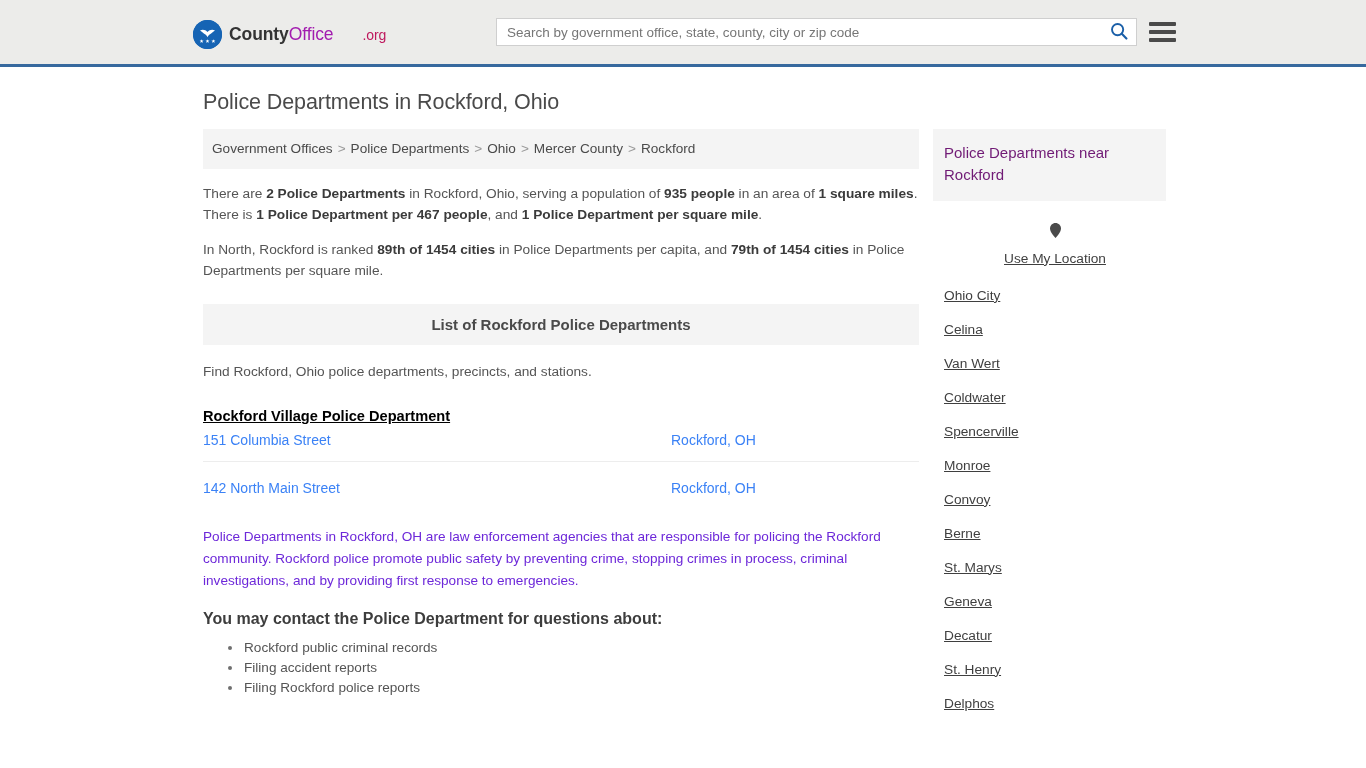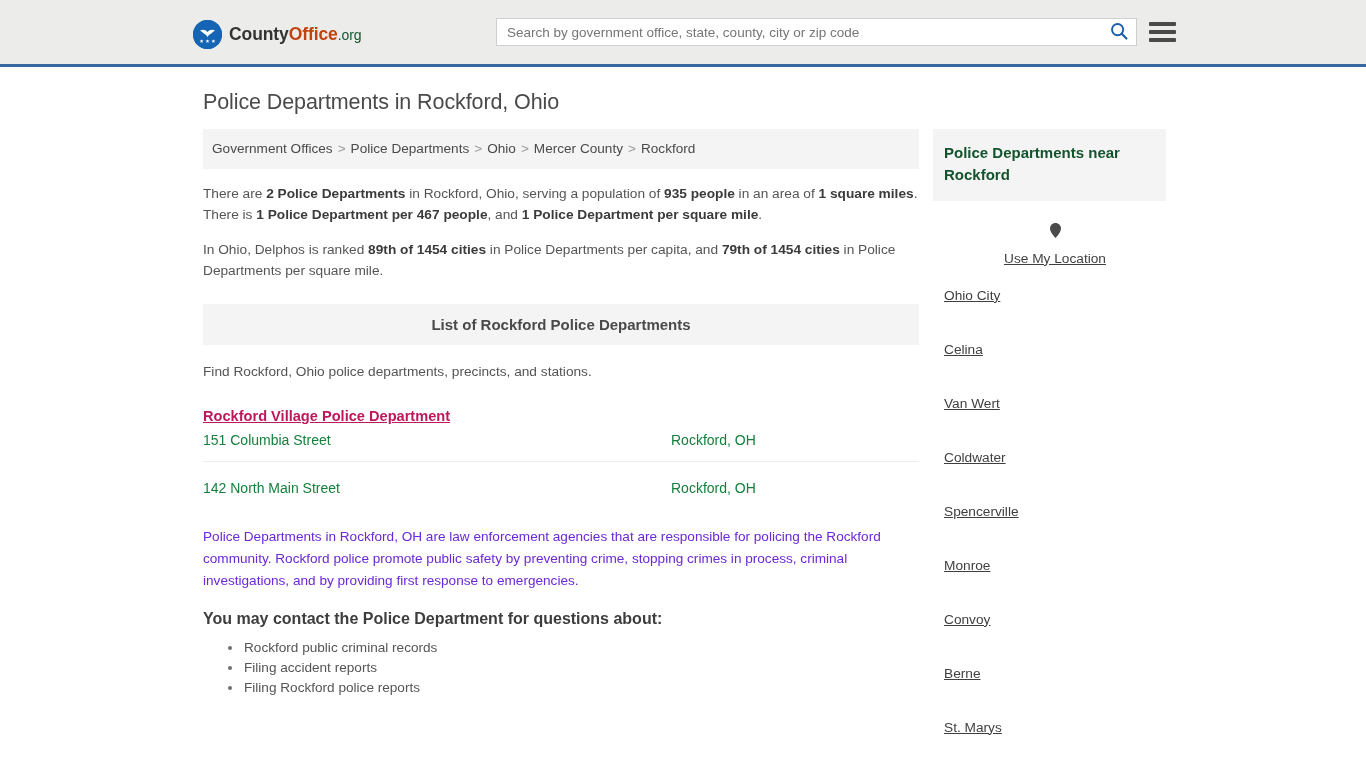--- a/index.html
+++ b/index.html
@@ -37,22 +37,22 @@
     display: block;
     flex: 0 0 29px;
   }
   .brand-text {
     font-size: 17.5px;
     letter-spacing: -0.1px;
     white-space: nowrap;
     color: #2b2b2b;
   }
   .brand-text .b1 { color: #333333; font-weight: bold; }
-  .brand-text .b2 { color: #c2410c; font-weight: bold; }
-  .brand-text .b3 { color: #14532d; font-size: 14px; }
+  .brand-text .b2 { color: #a21caf; font-weight: normal; }
+  .brand-text .b3 { color: #be185d; font-size: 14px; margin-left: 29px; }
 
   .search-wrap {
     position: absolute;
     left: 496px;
     top: 18px;
     width: 641px;
     height: 28px;
     background: #fff;
     border: 1px solid #cfcfcf;
     display: flex;
@@ -168,30 +168,30 @@
 
   
   .listing {
     padding: 18px 0 13px 0;
   }
   .listing + .listing { border-top: 1px solid #ededed; }
   .listing-name {
     display: inline-block;
     font-size: 14.6px;
     font-weight: bold;
-    color: #be185d;
+    color: #000000;
     text-decoration: underline;
     margin-bottom: 8px;
     cursor: pointer;
     margin-top: 8px;
   }
   .listing-row {
     display: flex;
     font-size: 14px;
-    color: #15803d;
+    color: #3b82f6;
   }
   .listing-addr { width: 468px; flex: 0 0 468px; }
   .listing-city { flex: 1 1 auto; }
 
   
   .about-text {
     font-size: 13.6px;
     color: #6d28d9;
     line-height: 1.62;
     margin: 17px 0 0 0;
@@ -222,39 +222,39 @@
     width: 4px; height: 4px;
     background: #6f6f6f;
     border-radius: 50%;
   }
 
   
   .side-head {
     background: #f4f4f4;
     padding: 13px 11px 15px 11px;
     font-size: 15px;
-    font-weight: bold;
-    color: #14532d;
+    font-weight: normal;
+    color: #701a75;
     line-height: 1.45;
   }
   .side-loc {
     display: flex;
     align-items: center;
     gap: 9px;
     margin: 22px 0 0 11px;
     flex-direction: column;
   }
   .side-loc-label {
     font-size: 13.7px;
     color: #3f3f3f;
     text-decoration: underline;
     cursor: pointer;
   }
   .side-links { margin: 0; padding: 0; list-style: none; }
-  .side-links li { margin-top: 36px; }
+  .side-links li { margin-top: 16px; }
   .side-links li:first-child { margin-top: 20px; }
   .side-links a {
     margin-left: 11px;
     font-size: 13.7px;
     color: #3f3f3f;
     text-decoration: underline;
   }
 </style>
 </head>
 <body>
@@ -296,21 +296,21 @@
 <div class="page">
   <h1 class="page-title">Police Departments in Rockford, Ohio</h1>
 
   <div class="columns">
 
     <div class="main-col">
 
       <nav class="breadcrumb" id="breadcrumb"><a href="#">Government Offices</a><span class="sep">&gt;</span><a href="#">Police Departments</a><span class="sep">&gt;</span><a href="#">Ohio</a><span class="sep">&gt;</span><a href="#">Mercer County</a><span class="sep">&gt;</span><a href="#">Rockford</a></nav>
 
       <p class="intro" id="intro-p1"><span>There are </span><b>2 Police Departments</b><span> in Rockford, Ohio, serving a population of </span><b>935 people</b><span> in an area of </span><b>1 square miles</b><span>. There is </span><b>1 Police Department per 467 people</b><span>, and </span><b>1 Police Department per square mile</b><span>.</span></p>
-      <p class="intro" id="intro-p2"><span>In Ohio, Delphos is ranked </span><b>89th of 1454 cities</b><span> in Police Departments per capita, and </span><b>79th of 1454 cities</b><span> in Police Departments per square mile.</span></p>
+      <p class="intro" id="intro-p2"><span>In North, Rockford is ranked </span><b>89th of 1454 cities</b><span> in Police Departments per capita, and </span><b>79th of 1454 cities</b><span> in Police Departments per square mile.</span></p>
 
       <div class="section-head">List of Rockford Police Departments</div>
       <p class="section-sub">Find Rockford, Ohio police departments, precincts, and stations.</p>
 
       <div id="listings">
           <div class="listing"><a class="listing-name" href="#">Rockford Village Police Department</a><div class="listing-row">
               <div class="listing-addr">151 Columbia Street</div>
               <div class="listing-city">Rockford, OH</div>
             </div></div>
           <div class="listing"><div class="listing-row">

